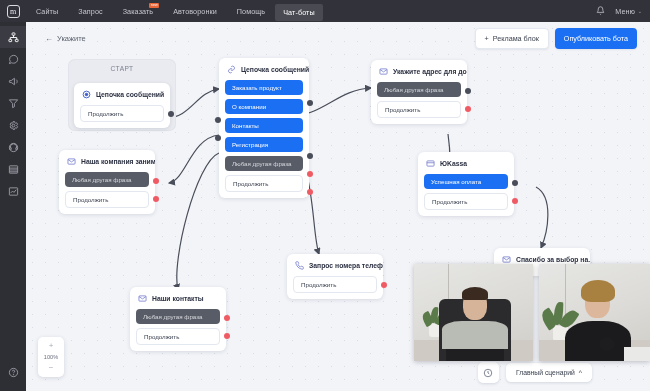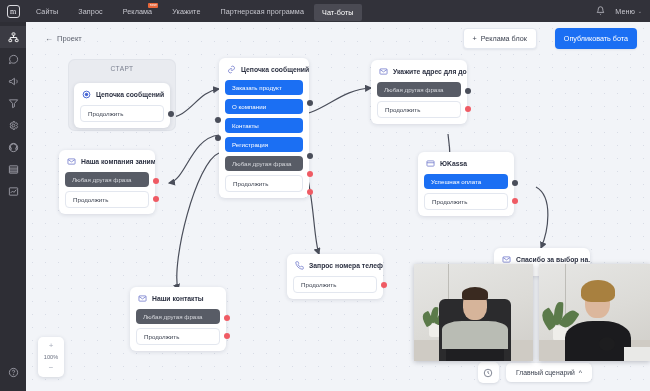--- a/index.html
+++ b/index.html
@@ -77,21 +77,21 @@
   .backlink .arr { font-size: 8px; }
   .topbtns {
     position: absolute; right: 13px; top: 6px; display: flex; gap: 6px; z-index: 20;
   }
   .btn {
     font-size: 7.2px; border-radius: 4px; padding: 5px 9px;
     display: flex; align-items: center; gap: 4px; white-space: nowrap;
     box-shadow: 0 1px 2px rgba(30,40,70,.08);
   }
   .btn-white { background: #fff; color: #3c4250; border: 1px solid #e3e7ef; }
-  .btn-blue { background: #1b6ff3; color: #fff; margin-left: 12px; }
+  .btn-blue { background: #1b6ff3; color: #fff; }
 
   
   .grp-start {
     position: absolute; background: #e9ebf0; border-radius: 7px;
     box-shadow: inset 0 0 0 1px #e1e4ea;
   }
   .grp-label {
     text-align: center; font-size: 6.6px; color: #7b8090; padding-top: 6px;
     letter-spacing: .4px;
   }
@@ -178,28 +178,28 @@
       <div class="logo-box">m</div>
     </div>
     <div class="nav-items">
       <div class="nav-item">
         <span>Сайты</span>
       </div>
       <div class="nav-item">
         <span>Запрос</span>
       </div>
       <div class="nav-item">
-        <span>Реклама</span>
+        <span>Заказать</span>
         <span class="nav-badge">new</span>
       </div>
       <div class="nav-item">
-        <span>Укажите</span>
+        <span>Автоворонки</span>
       </div>
       <div class="nav-item">
-        <span>Партнерская программа</span>
+        <span>Помощь</span>
       </div>
       <div class="nav-item active">
         <span>Чат-боты</span>
       </div>
     </div>
     <div class="nav-right">
       <span class="bell">
         <svg viewBox="0 0 24 24" width="9" height="9" fill="none" stroke="currentColor" stroke-width="2">
           <path d="M18 8a6 6 0 1 0-12 0c0 7-3 9-3 9h18s-3-2-3-9"></path>
             <path d="M13.7 21a2 2 0 0 1-3.4 0"></path>
@@ -311,21 +311,21 @@
         <path d="M259 122 C 290 130, 285 210, 293 232" marker-end="url(#ah)"></path>
 
         <path d="M422 112 C 424 126, 424 128, 424 138" marker-end="url(#ah)"></path>
 
         <path d="M510 165 C 528 175, 522 210, 515 226" marker-end="url(#ah)"></path>
       </g>
     </svg>
 
     <div class="backlink">
       <span class="arr">←</span>
-      <span>Проект</span>
+      <span>Укажите</span>
     </div>
     <div class="topbtns">
       <div class="btn btn-white">
         <span>+</span>
         <span>Реклама блок</span>
       </div>
       <div class="btn btn-blue">
         <span>Опубликовать бота</span>
       </div>
     </div>

